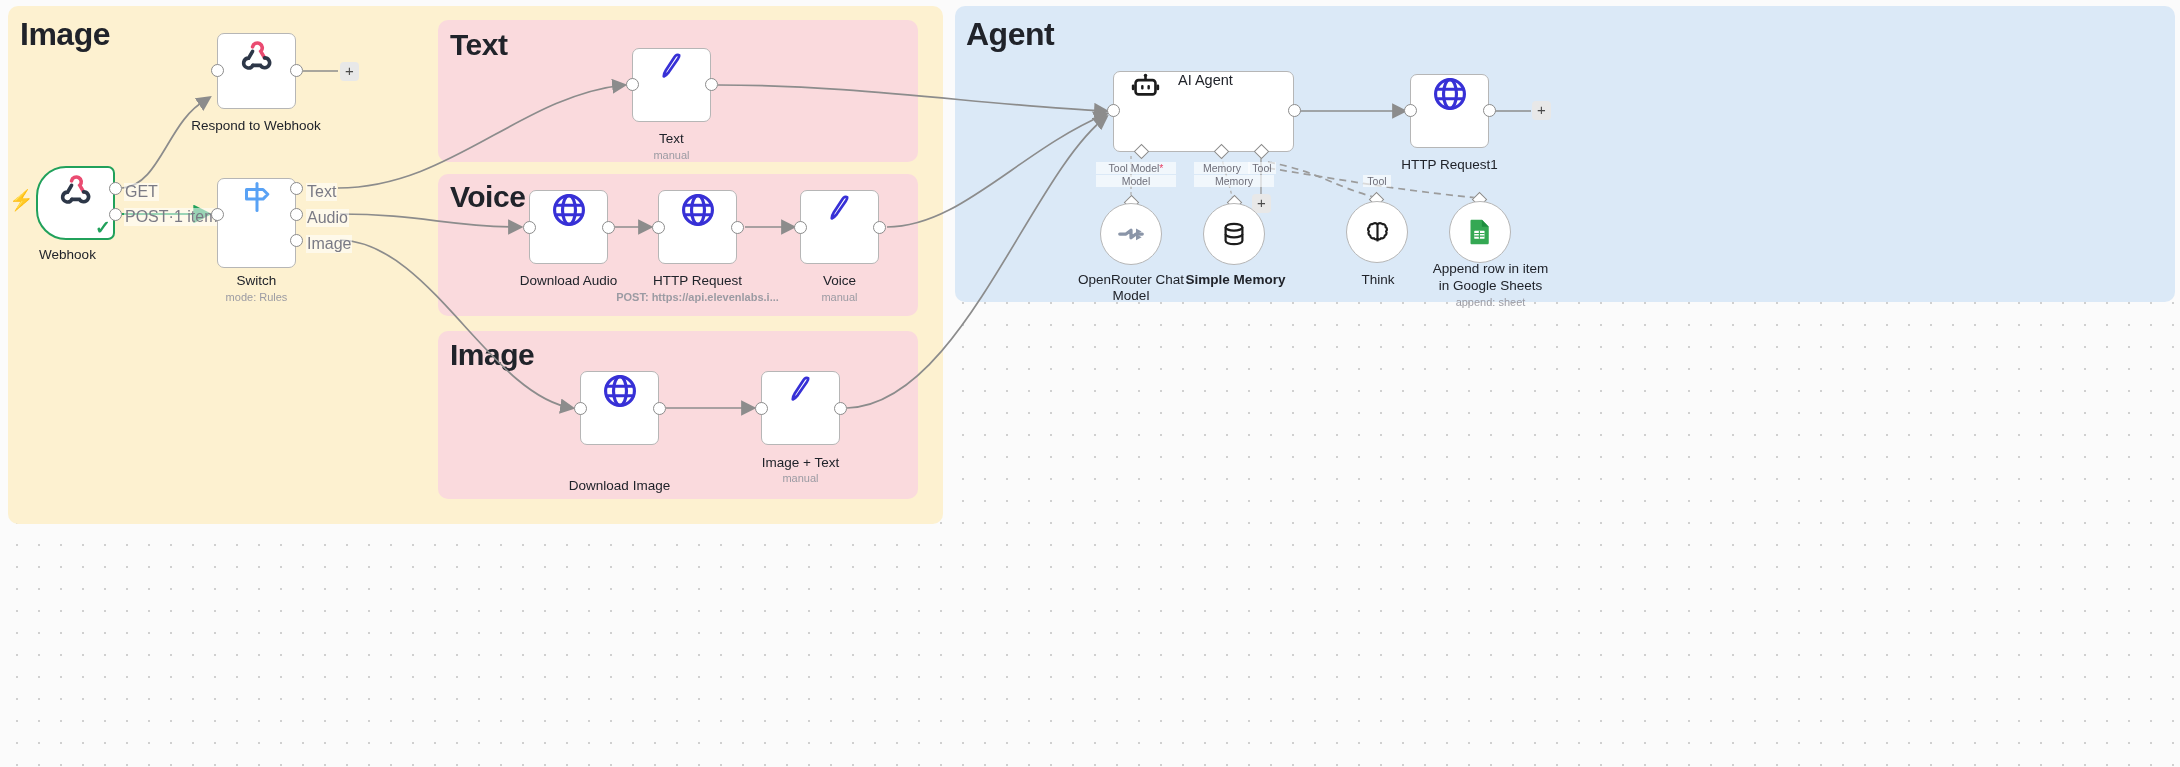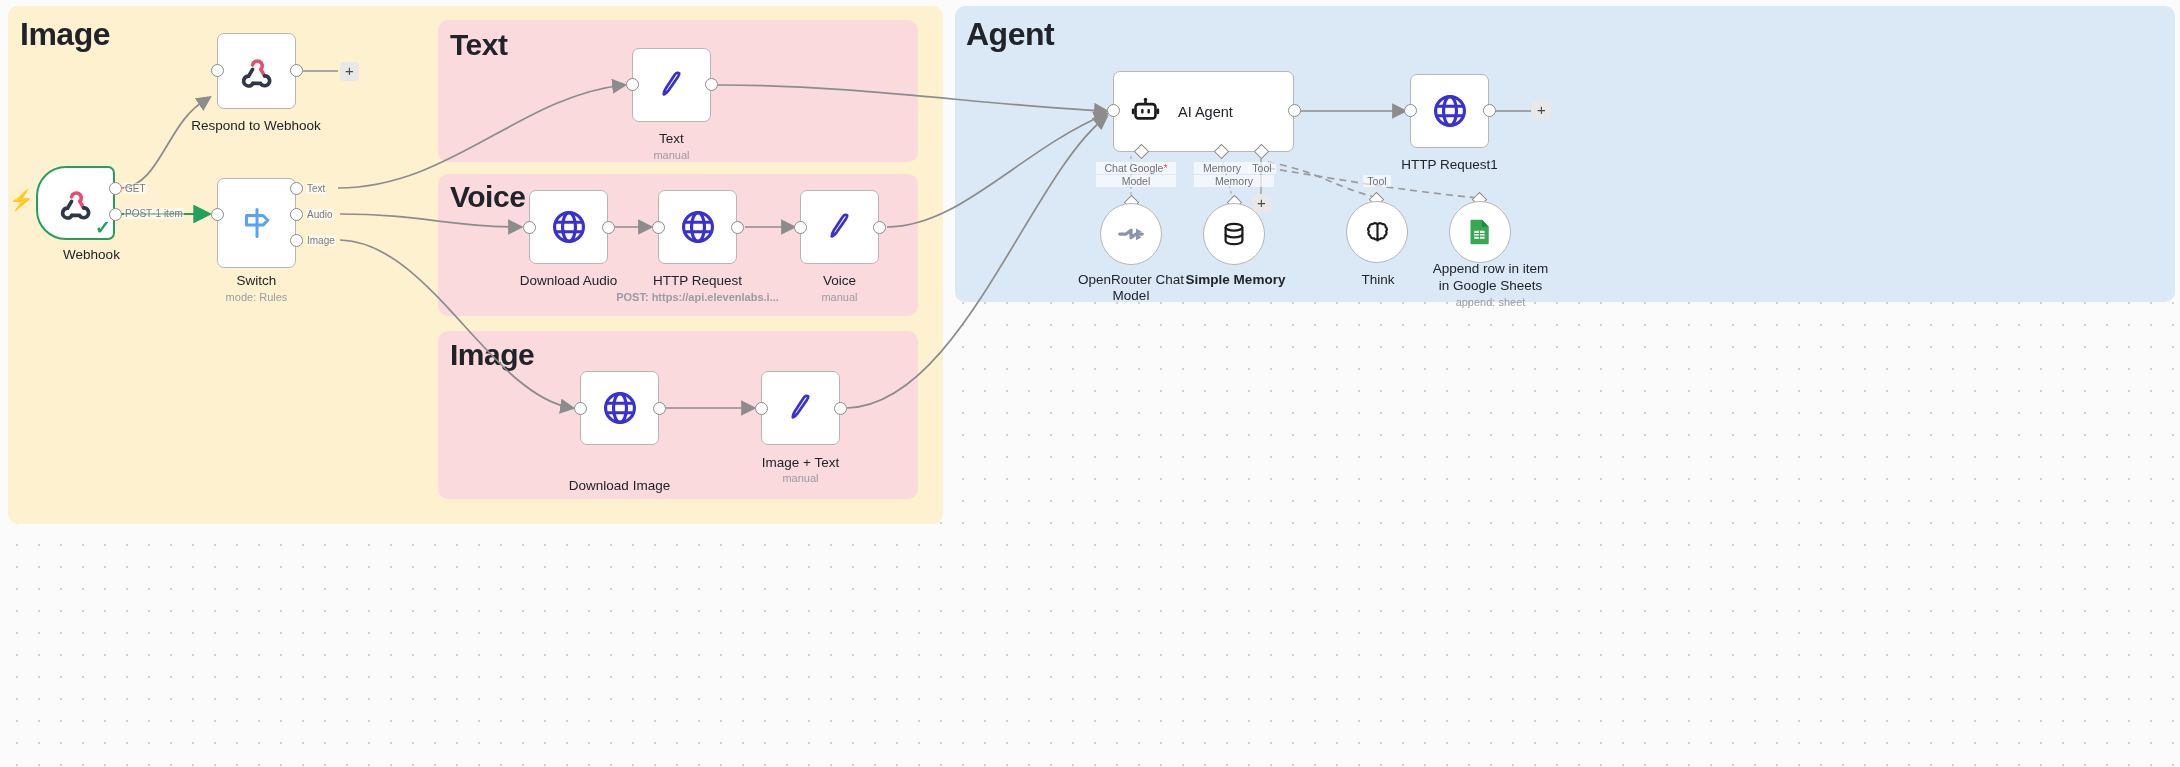--- a/index.html
+++ b/index.html
@@ -45,21 +45,20 @@
   .title-image  { left: 450px; top: 338px; font-size: 30px; }
 
   
   .node {
     position: absolute;
     background: #fff;
     border: 1px solid #b6b6b6;
     border-radius: 7px;
     box-sizing: border-box;
     display: flex;
-    align-items: center;
     justify-content: center;
   }
   .node.trigger {
     border: 2px solid #21a15b;
     border-top-left-radius: 30px;
     border-bottom-left-radius: 30px;
   }
   .node.wide { justify-content: flex-start; }
 
   .node-label {
@@ -83,21 +82,21 @@
   .dot {
     position: absolute;
     width: 13px; height: 13px;
     background: #fff;
     border: 1.6px solid #8c8c8c;
     border-radius: 50%;
     box-sizing: border-box;
   }
   .port-label {
     position: absolute;
-    font-size: 10px;
+    font-size: 16px;
     color: #7a7a85;
     background: rgba(255,255,255,0.55);
     padding: 0 1px;
     white-space: nowrap;
   }
   .plus-btn {
     position: absolute;
     width: 19px; height: 19px;
     background: #e8e8e8;
     border-radius: 4px;
@@ -218,21 +217,21 @@
   <div class="bolt" style="left:9px; top:190px;">⚡</div>
 
   <div class="node trigger" style="left:36px; top:166px; width:79px; height:74px;">
     <svg class="ico" width="38" height="38" viewBox="0 0 24 24">
       <path d="M9.2 8.1a3.1 3.1 0 1 1 5.2 2.9l2.4 4.1" fill="none" stroke="#ea4b71" stroke-width="2.3" stroke-linecap="round"></path>
       <path d="M16.8 15.1a3.1 3.1 0 1 1-2.6 4.7H9.4" fill="none" stroke="#2d3748" stroke-width="2.3" stroke-linecap="round"></path>
       <path d="M9.4 19.8a3.1 3.1 0 1 1-2.7-4.6l2.5-4.2" fill="none" stroke="#2d3748" stroke-width="2.3" stroke-linecap="round"></path>
     </svg>
   </div>
   <div class="check" style="left:95px; top:218px;">✓</div>
-  <div class="node-label" style="left:52px; top:247px; width:79px;">Webhook</div>
+  <div class="node-label" style="left:28px; top:247px; width:79px;">Webhook</div>
   <div class="dot" style="left:109px; top:182px;"></div>
   <div class="dot" style="left:109px; top:208px;"></div>
   <div class="port-label" style="left:124px; top:183px;">GET</div>
   <div class="port-label" style="left:124px; top:208px;">POST·1 item</div>
 
   <div class="node" style="left:217px; top:33px; width:79px; height:76px;">
     <svg class="ico" width="38" height="38" viewBox="0 0 24 24">
       <path d="M9.2 8.1a3.1 3.1 0 1 1 5.2 2.9l2.4 4.1" fill="none" stroke="#ea4b71" stroke-width="2.3" stroke-linecap="round"></path>
       <path d="M16.8 15.1a3.1 3.1 0 1 1-2.6 4.7H9.4" fill="none" stroke="#2d3748" stroke-width="2.3" stroke-linecap="round"></path>
       <path d="M9.4 19.8a3.1 3.1 0 1 1-2.7-4.6l2.5-4.2" fill="none" stroke="#2d3748" stroke-width="2.3" stroke-linecap="round"></path>
@@ -336,21 +335,21 @@
     <span style="margin-left:17px; font-size:14.5px; color:#20232a;">AI Agent</span>
   </div>
   <div class="dot" style="left:1107px; top:104px;"></div>
   <div class="dot" style="left:1288px; top:104px;"></div>
 
   <div class="diamond" style="left:1136px; top:146px;"></div>
   <div class="diamond" style="left:1216px; top:146px;"></div>
   <div class="diamond" style="left:1256px; top:146px;"></div>
 
   <div class="conn-label" style="left:1096px; top:162px; width:80px;">
-    <span>Chat Google</span><span class="req">*</span>
+    <span>Tool Model</span><span class="req">*</span>
   </div>
   <div class="conn-label" style="left:1096px; top:175px; width:80px;">Model</div>
   <div class="conn-label" style="left:1194px; top:162px; width:56px;">Memory</div>
   <div class="conn-label" style="left:1194px; top:175px; width:80px;">Memory</div>
   <div class="conn-label" style="left:1248px; top:162px; width:28px;">Tool</div>
   <div class="conn-label" style="left:1363px; top:175px; width:28px;">Tool</div>
 
   <div class="plus-btn" style="left:1252px; top:194px;">+</div>
 
   <div class="node" style="left:1410px; top:74px; width:79px; height:74px;">

